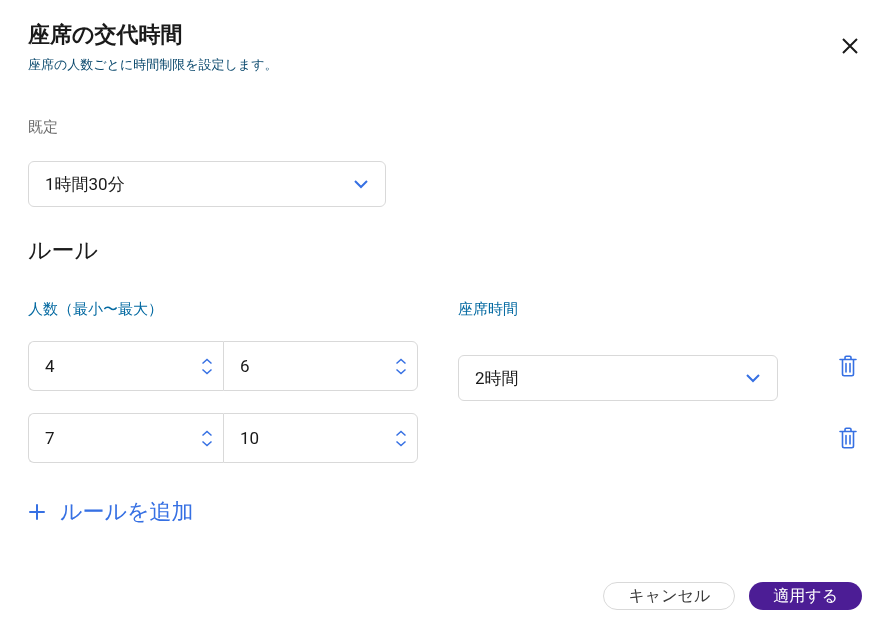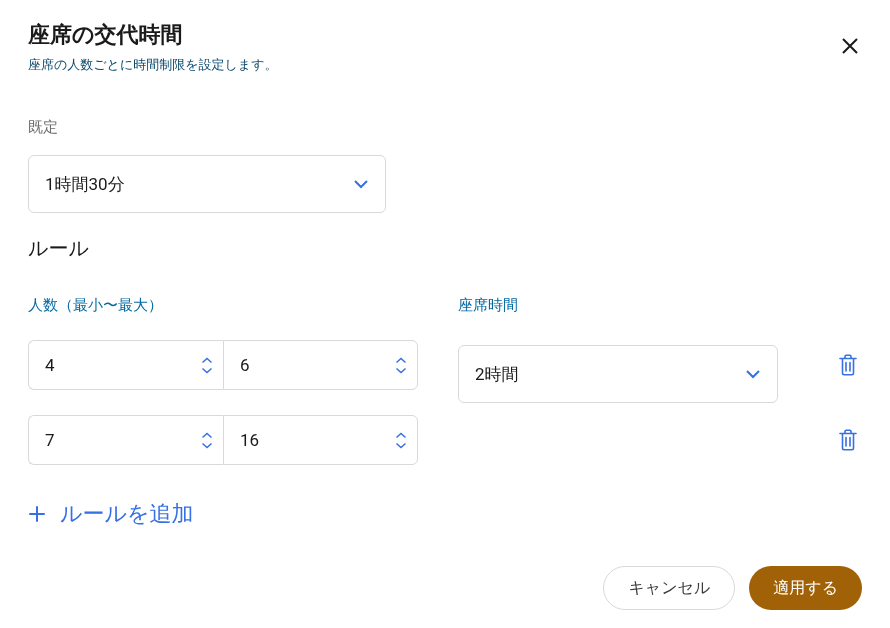--- a/index.html
+++ b/index.html
@@ -41,36 +41,36 @@
     font-size: 15px;
     color: #6b6b6b;
     margin-top: 44px;
   }
   .select {
     display: flex;
     align-items: center;
     justify-content: space-between;
     border: 1px solid #d9d9d9;
     border-radius: 6px;
-    height: 58px;
+    height: 46px;
     padding: 0 16px;
-    margin-top: 18px;
+    margin-top: 24px;
     cursor: pointer;
     font-size: 17px;
     color: #1a1a1a;
   }
   .select.default { width: 358px; }
   .select.time { width: 320px; }
   .chev { flex: 0 0 auto; }
   .chev svg { width: 16px; height: 10px; display:block; }
   .rules-heading {
-    font-size: 20px;
+    font-size: 23px;
     font-weight: 400;
     color: #1a1a1a;
-    margin-top: 22px;
+    margin-top: 28px;
   }
   .rules-labels {
     display: flex;
     gap: 40px;
     margin-top: 34px;
   }
   .label-col {
     font-size: 15px;
     color: #0369a1;
   }
@@ -133,36 +133,36 @@
   }
   .add-rule svg { width: 18px; height: 18px; display:block; }
   .footer {
     position: absolute;
     bottom: 18px;
     right: 28px;
     display: flex;
     gap: 14px;
   }
   .btn {
-    height: 44px;
+    height: 28px;
     padding: 0 24px;
     border-radius: 22px;
     font-size: 16px;
     cursor: pointer;
     display: flex;
     align-items: center;
     justify-content: center;
   }
   .btn-secondary {
     background: #fff;
     border: 1px solid #d9d9d9;
     color: #3b3b3b;
   }
   .btn-primary {
-    background: #a16207;
+    background: #4c1d95;
     border: none;
     color: #fff;
   }
 </style>
 </head>
 <body>
 
 <div class="header">
   <div>
     <h1 class="title">座席の交代時間</h1>
@@ -255,21 +255,21 @@
             </svg>
           </span>
         <span>
             <svg viewBox="0 0 12 7" fill="none" stroke="#3670e3" stroke-width="1.5">
               <path d="M1.5 1.5 L6 5.5 L10.5 1.5"></path>
             </svg>
           </span>
       </span>
     </div>
     <div class="stepper">
-      <span>16</span>
+      <span>10</span>
       <span class="stepper-arrows">
         <span>
             <svg viewBox="0 0 12 7" fill="none" stroke="#3670e3" stroke-width="1.5">
               <path d="M1.5 5.5 L6 1.5 L10.5 5.5"></path>
             </svg>
           </span>
         <span>
             <svg viewBox="0 0 12 7" fill="none" stroke="#3670e3" stroke-width="1.5">
               <path d="M1.5 1.5 L6 5.5 L10.5 1.5"></path>
             </svg>

